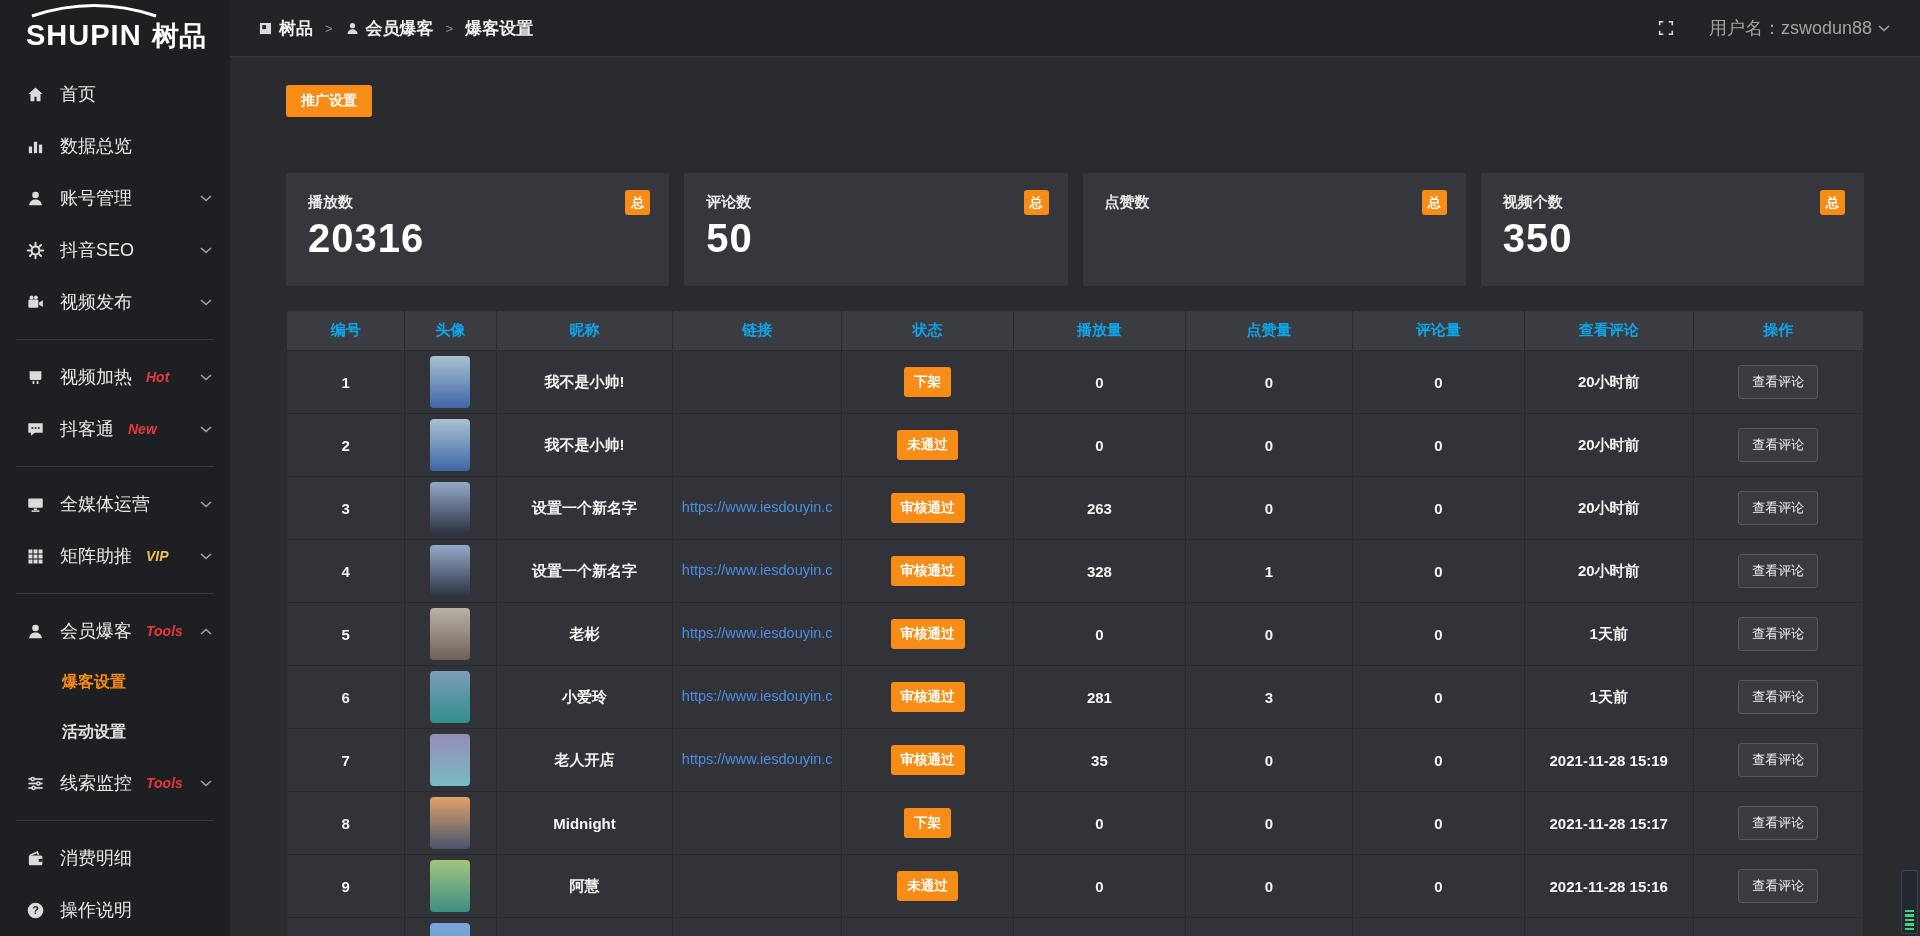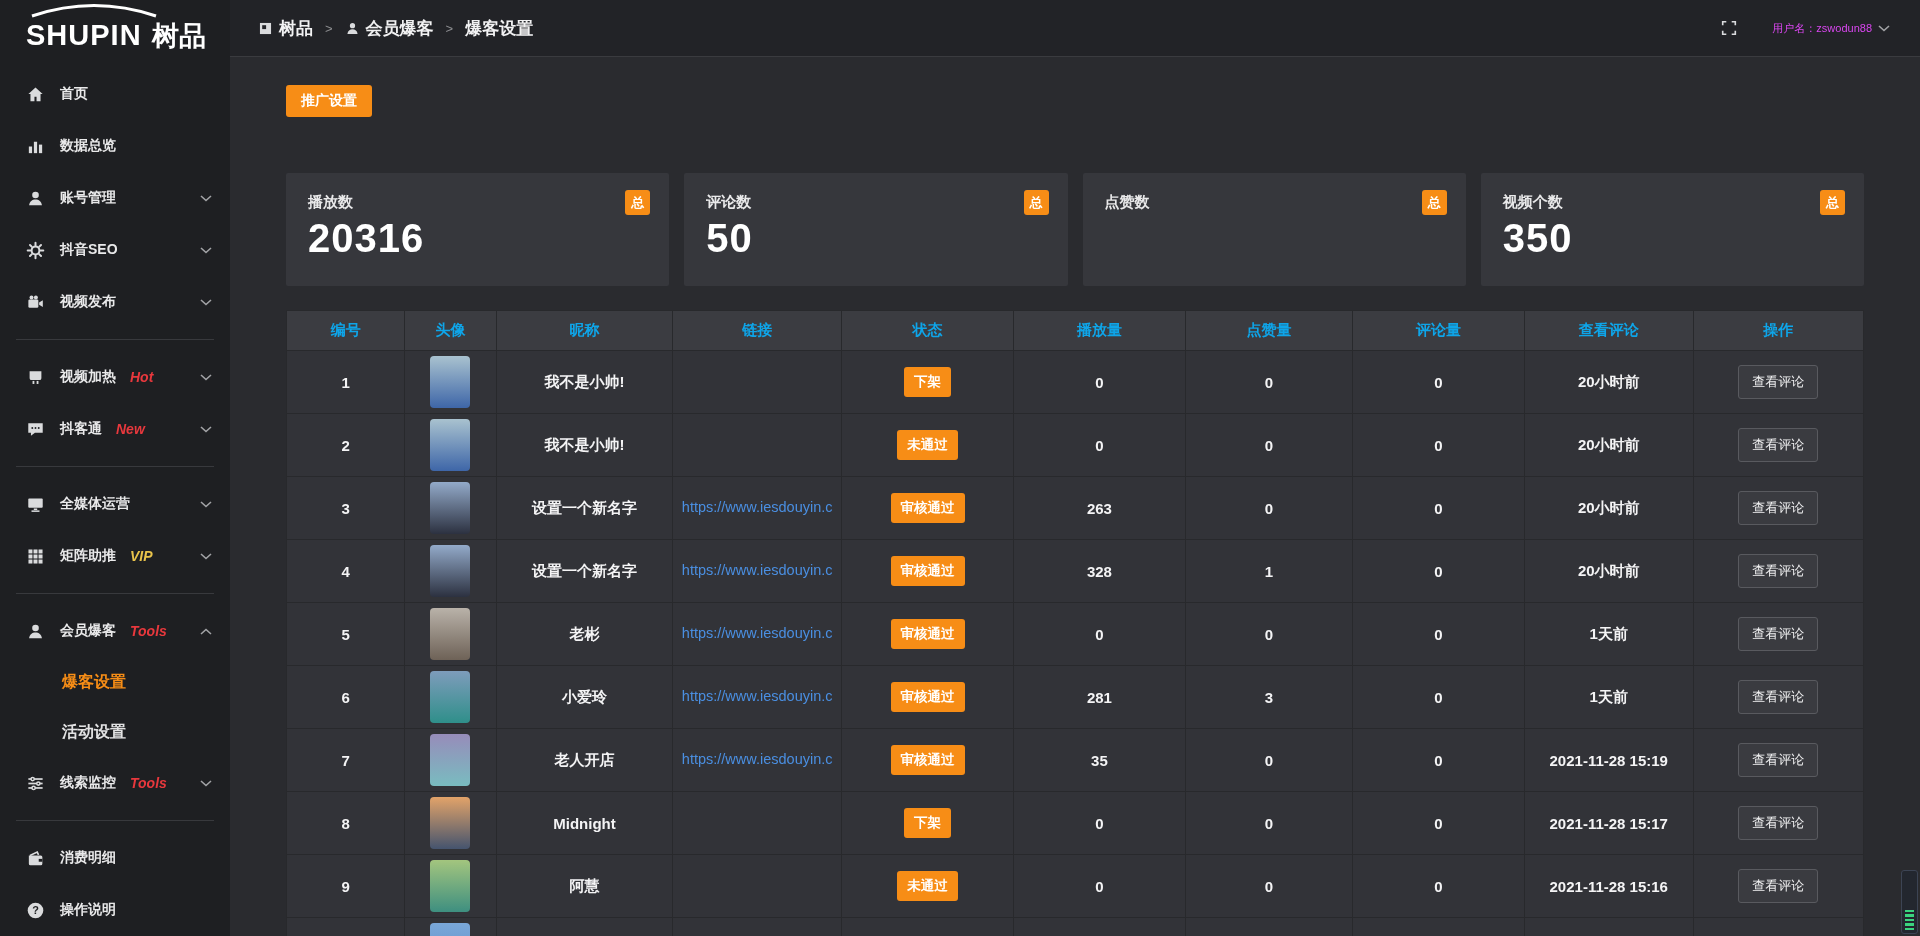--- a/index.html
+++ b/index.html
@@ -19,21 +19,21 @@
   .logo-arc { position:absolute; top:3px; left:28px; }
   .logo-en { font-size:29px; font-weight:bold; letter-spacing:1px; color:#fff; }
   .logo-cjk { font-size:27px; font-weight:bold; color:#fff; margin-left:6px; }
   .nav { margin-top:14px; }
   .nav-item {
     display:flex; align-items:center; height:52px; padding:0 18px 0 26px;
     cursor:pointer; position:relative; color:#e9e9ea;
   }
   .nav-item .icon { width:19px; height:19px; margin-right:15px; flex-shrink:0; }
   .icon svg { width:100%; height:100%; display:block; }
-  .nav-label { font-size:14px; font-weight:700; }
+  .nav-label { font-size:18px; font-weight:400; }
   .nav-badge { font-size:14px; font-weight:bold; font-style:italic; margin-left:14px; }
   .chev { margin-left:auto; width:12px; height:8px; display:flex; align-items:center; }
   .chev.up svg { transform:rotate(180deg); }
   .nav-sub {
     height:50px; display:flex; align-items:center; padding-left:62px;
     font-size:16px; font-weight:600; color:#e2e2e3; cursor:pointer;
   }
   .nav-sub.active { color:#f78d16; }
   .nav-divider { height:1px; background:#38393d; margin:11px 16px; }
 
@@ -43,21 +43,21 @@
     height:57px; flex-shrink:0; background:#222327;
     border-bottom:1px solid #3a3b3f;
     display:flex; align-items:center; padding:0 30px 0 28px;
   }
   .breadcrumb { display:flex; align-items:center; }
   .bc-item { display:flex; align-items:center; font-size:17px; font-weight:600; color:#f2f2f3; cursor:pointer; }
   .bc-item .icon { width:15px; height:15px; margin-right:6px; }
   .bc-sep { color:#8d8e91; font-size:13px; margin:0 12px; font-weight:400; }
   .topbar-right { margin-left:auto; display:flex; align-items:center; }
   .fs-icon { width:18px; height:18px; margin-right:34px; cursor:pointer; }
-  .user-chip { display:flex; align-items:center; font-size:11px; color:#d946ef; cursor:pointer; }
+  .user-chip { display:flex; align-items:center; font-size:18px; color:#a3a3a3; cursor:pointer; }
   .user-chip .chev { margin-left:6px; }
 
   .content { padding:28px 56px 0 56px; flex:1; overflow:hidden; }
   .promo-btn {
     background:#f78d16; color:#fff; border:none; border-radius:3px;
     font-size:14px; font-weight:600; padding:7px 15px; cursor:pointer;
     font-family:inherit;
   }
 
   .cards { display:flex; gap:15px; margin-top:56px; }

